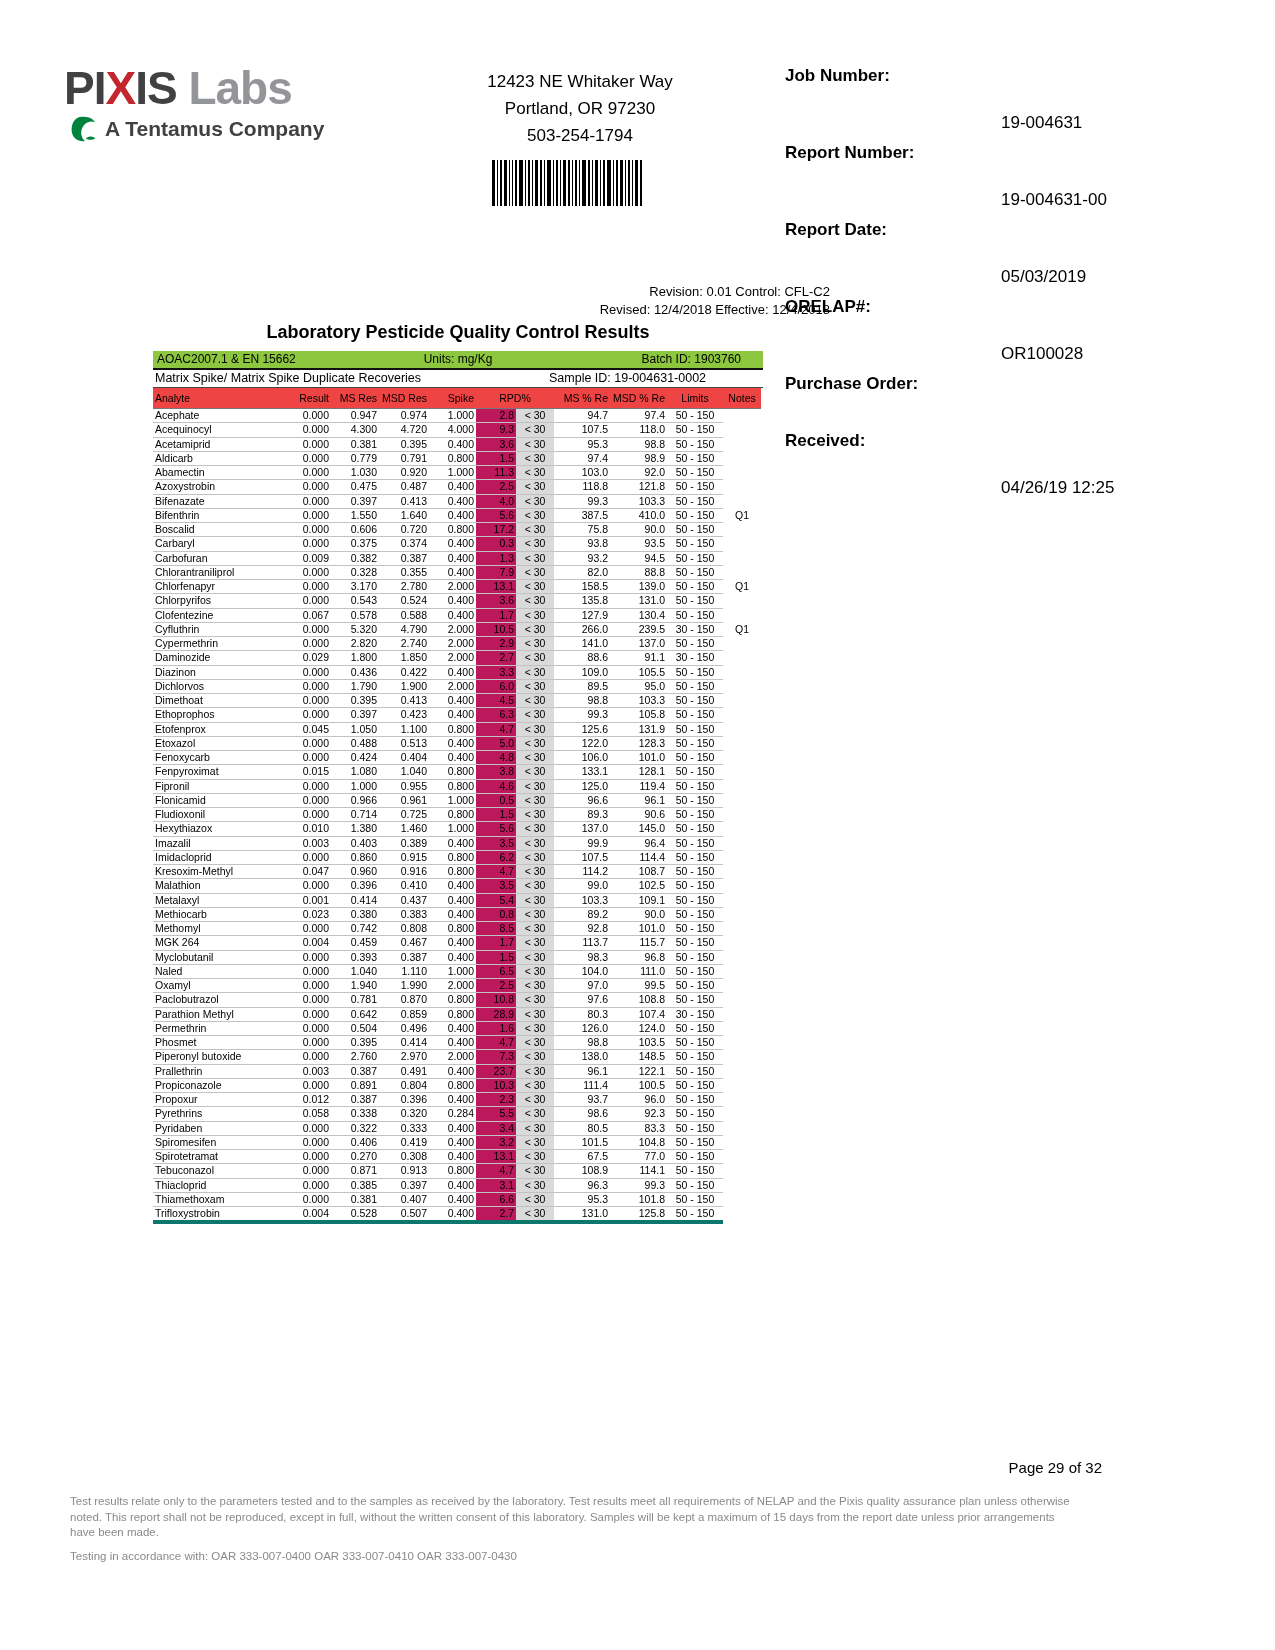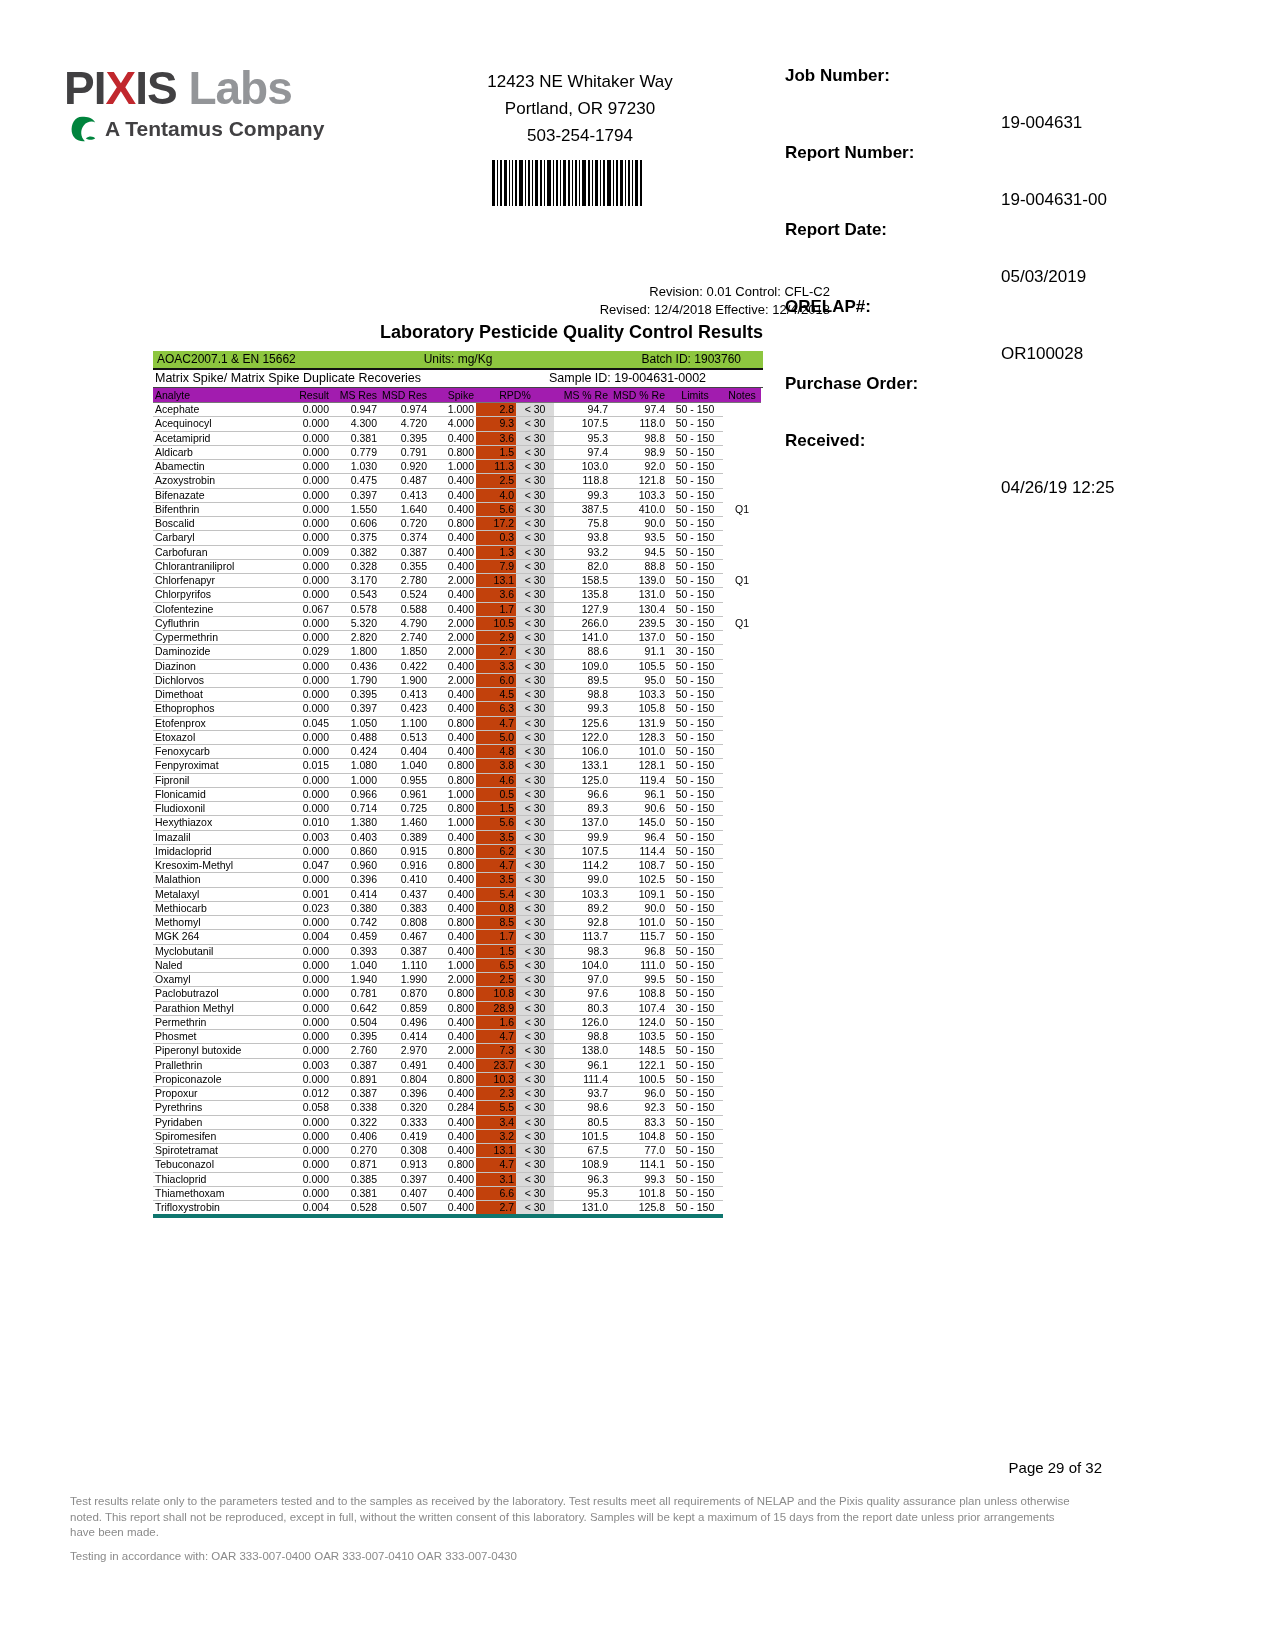--- a/index.html
+++ b/index.html
@@ -22,59 +22,59 @@
   .barcode{position:absolute;left:492px;top:160px;}
 
   .info{position:absolute;left:785px;top:66px;width:440px;}
   .info-row{display:flex;margin-bottom:10px;gap:48px;}
   .info-label{width:168px;font-size:17px;font-weight:bold;line-height:20px;}
   .info-value{font-size:17px;line-height:20px;margin-top:47px;}
 
   .revision{position:absolute;left:400px;top:283px;width:430px;text-align:right;
             font-size:13px;line-height:18px;}
 
-  .report-title{position:absolute;left:153px;top:322px;width:610px;text-align:right;
+  .report-title{position:absolute;left:153px;top:322px;width:610px;text-align:center;
                 font-size:18px;font-weight:bold;}
 
   
   .qc{position:absolute;left:153px;top:351px;width:610px;}
   .green-bar{position:relative;background:#8dc63f;border-bottom:2px solid #111;
              height:17px;font-size:12px;line-height:17px;padding:0;}
   .gb-left{position:absolute;left:4px;top:0;}
   .gb-center{position:absolute;left:50%;transform:translateX(-50%);top:0;}
   .gb-right{position:absolute;right:22px;top:0;}
 
   .sample-row{position:relative;height:17px;font-size:12.5px;line-height:17px;
               border-bottom:1px solid #444;}
   .sr-left{position:absolute;left:2px;top:0;}
   .sr-right{position:absolute;left:396px;top:0;}
 
   table.grid{width:608px;border-collapse:collapse;table-layout:fixed;}
-  table.grid th{background:#a21caf;font-weight:normal;font-size:10.5px;
-                height:14px;line-height:12px;padding:0 2px;border-bottom:1px solid #777;}
+  table.grid th{background:#ef4444;font-weight:normal;font-size:10.5px;
+                height:20px;line-height:12px;padding:0 2px;border-bottom:1px solid #777;}
   table.grid td{font-size:10.5px;height:13.25px;line-height:11px;padding:0 2px;
                 vertical-align:middle;white-space:nowrap;overflow:hidden;}
   tbody tr + tr td{border-top:1px solid #c2c2c2;}
   tbody tr + tr td.c-notes{border-top:none;}
   tbody tr:last-child td{border-bottom:4px solid #0f766e;}
   tbody tr:last-child td.c-notes{border-bottom:none;}
 
   .col-analyte{width:132px;} .col-result{width:46px;} .col-msres{width:48px;}
   .col-msdres{width:50px;} .col-spike{width:47px;} .col-rpd{width:40px;}
   .col-rpdlim{width:38px;} .col-msre{width:56px;} .col-msdre{width:57px;}
   .col-limits{width:56px;} .col-notes{width:38px;}
 
   th.h-left{text-align:left;}
   th.h-num{text-align:right;padding-right:8px;}
   th.h-center{text-align:center;}
   th.h-notes{border-bottom:none;background:#dcecc6;text-align:center;}
 
   td.c-analyte{text-align:left;}
   td.c-num{text-align:right;padding-right:8px;}
-  td.c-rpd{background:#c2410c;text-align:right;padding-right:10px;}
+  td.c-rpd{background:#be185d;text-align:right;padding-right:10px;}
   td.c-rpdlim{background:#dadada;text-align:center;}
   td.c-limits{text-align:center;}
   td.c-notes{text-align:center;}
 
   
   .page-num{position:absolute;right:173px;top:1459px;font-size:15px;}
   .disclaimer{position:absolute;left:70px;top:1494px;width:1008px;
               font-size:11.5px;line-height:15.5px;color:#8a8a8a;}
   .accordance{position:absolute;left:70px;top:1550px;font-size:11.5px;color:#8a8a8a;}
 </style>

